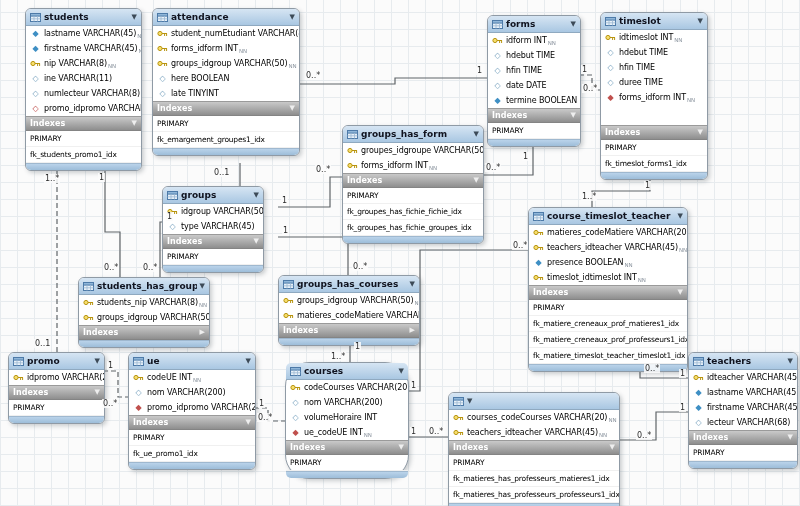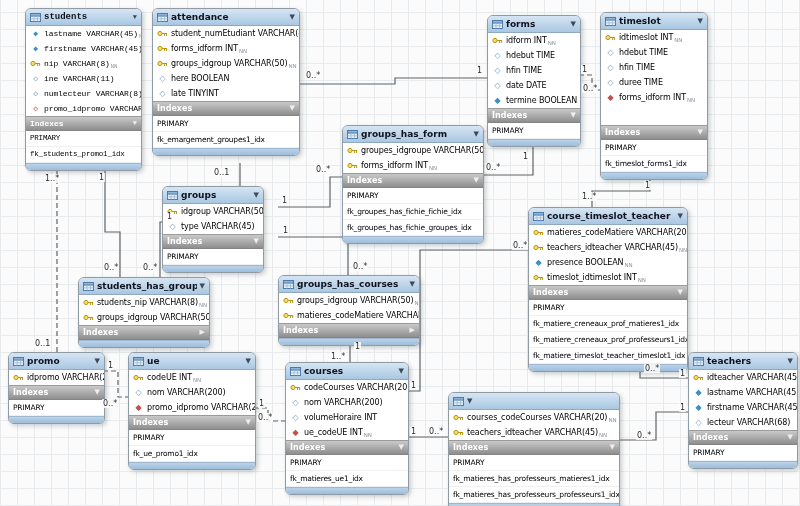--- a/index.html
+++ b/index.html
@@ -59,21 +59,21 @@
       <polyline points="350,340 350,362" fill="none" stroke="#5f6468" stroke-width="1.2"></polyline>
       <polyline points="103,371 118,371 118,397 128,397" fill="none" stroke="#5f6468" stroke-width="1.2" stroke-dasharray="5 3"></polyline>
       <polyline points="254,408 268,408 268,421 285,421" fill="none" stroke="#5f6468" stroke-width="1.2" stroke-dasharray="5 3"></polyline>
       <polyline points="579,75 592,75 592,90 600,90" fill="none" stroke="#5f6468" stroke-width="1.2" stroke-dasharray="5 3"></polyline>
       <polyline points="407,391 420,391 420,250 528,250" fill="none" stroke="#5f6468" stroke-width="1.2"></polyline>
       <polyline points="640,362 640,378 688,378" fill="none" stroke="#5f6468" stroke-width="1.2"></polyline>
       <polyline points="650,172 650,191 592,191 592,207" fill="none" stroke="#5f6468" stroke-width="1.2"></polyline>
       <polyline points="407,437 448,437" fill="none" stroke="#5f6468" stroke-width="1.2"></polyline>
       <polyline points="618,440 656,440 656,412 688,412" fill="none" stroke="#5f6468" stroke-width="1.2"></polyline>
     </svg>
-<div class="table" style="left: 25px; top: 8px; width: 115px; font-family: Liberation Mono, monospace;">
+<div class="table" style="left: 25px; top: 8px; width: 115px;">
       <div class="thead">
         <svg width="11" height="9" viewBox="0 0 11 9">
           <rect x="0.5" y="0.5" width="10" height="8" fill="#e8f1f9" stroke="#4d7aa8"></rect>
           <rect x="0.5" y="0.5" width="10" height="2.6" fill="#8fb6d9" stroke="#4d7aa8"></rect>
           <path d="M4 3 V8.5 M7.5 3 V8.5 M0.5 5.8 H10.5" stroke="#9bb8d2" stroke-width="0.8"></path>
         </svg>
         <span class="ttitle">students</span>
         <span class="arr">▼</span>
       </div>
       <div class="frow">
@@ -530,21 +530,21 @@
         <span>promo_idpromo VARCHAR(20)</span>
       </div>
       <div class="ihead">
         <span class="lbl">Indexes</span>
         <span class="arr" style="color:#eee">▼</span>
       </div>
       <div class="irow">PRIMARY</div>
       <div class="irow">fk_ue_promo1_idx</div>
       <div class="tfoot"></div>
     </div>
-    <div class="table" style="left: 285px; top: 362px; width: 122px;">
+    <div class="table" style="left: 285px; top: 362px; width: 122px; border-radius: 24px;">
       <div class="thead">
         <svg width="11" height="9" viewBox="0 0 11 9">
           <rect x="0.5" y="0.5" width="10" height="8" fill="#e8f1f9" stroke="#4d7aa8"></rect>
           <rect x="0.5" y="0.5" width="10" height="2.6" fill="#8fb6d9" stroke="#4d7aa8"></rect>
           <path d="M4 3 V8.5 M7.5 3 V8.5 M0.5 5.8 H10.5" stroke="#9bb8d2" stroke-width="0.8"></path>
         </svg>
         <span class="ttitle">courses</span>
         <span class="arr">▼</span>
       </div>
       <div class="frow">
@@ -572,21 +572,20 @@
         <span class="ficon">
           <span class="dia" style="color:#c0504d">◆</span>
         </span>
         <span>ue_codeUE INT<span class="nn">NN</span></span>
       </div>
       <div class="ihead">
         <span class="lbl">Indexes</span>
         <span class="arr" style="color:#eee">▼</span>
       </div>
       <div class="irow">PRIMARY</div>
-      <div class="irow">fk_matieres_ue1_idx</div>
       <div class="tfoot"></div>
     </div>
     <div class="table" style="left: 448px; top: 392px; width: 170px;">
       <div class="thead">
         <svg width="11" height="9" viewBox="0 0 11 9">
           <rect x="0.5" y="0.5" width="10" height="8" fill="#e8f1f9" stroke="#4d7aa8"></rect>
           <rect x="0.5" y="0.5" width="10" height="2.6" fill="#8fb6d9" stroke="#4d7aa8"></rect>
           <path d="M4 3 V8.5 M7.5 3 V8.5 M0.5 5.8 H10.5" stroke="#9bb8d2" stroke-width="0.8"></path>
         </svg>
         <span class="arr">▼</span>

